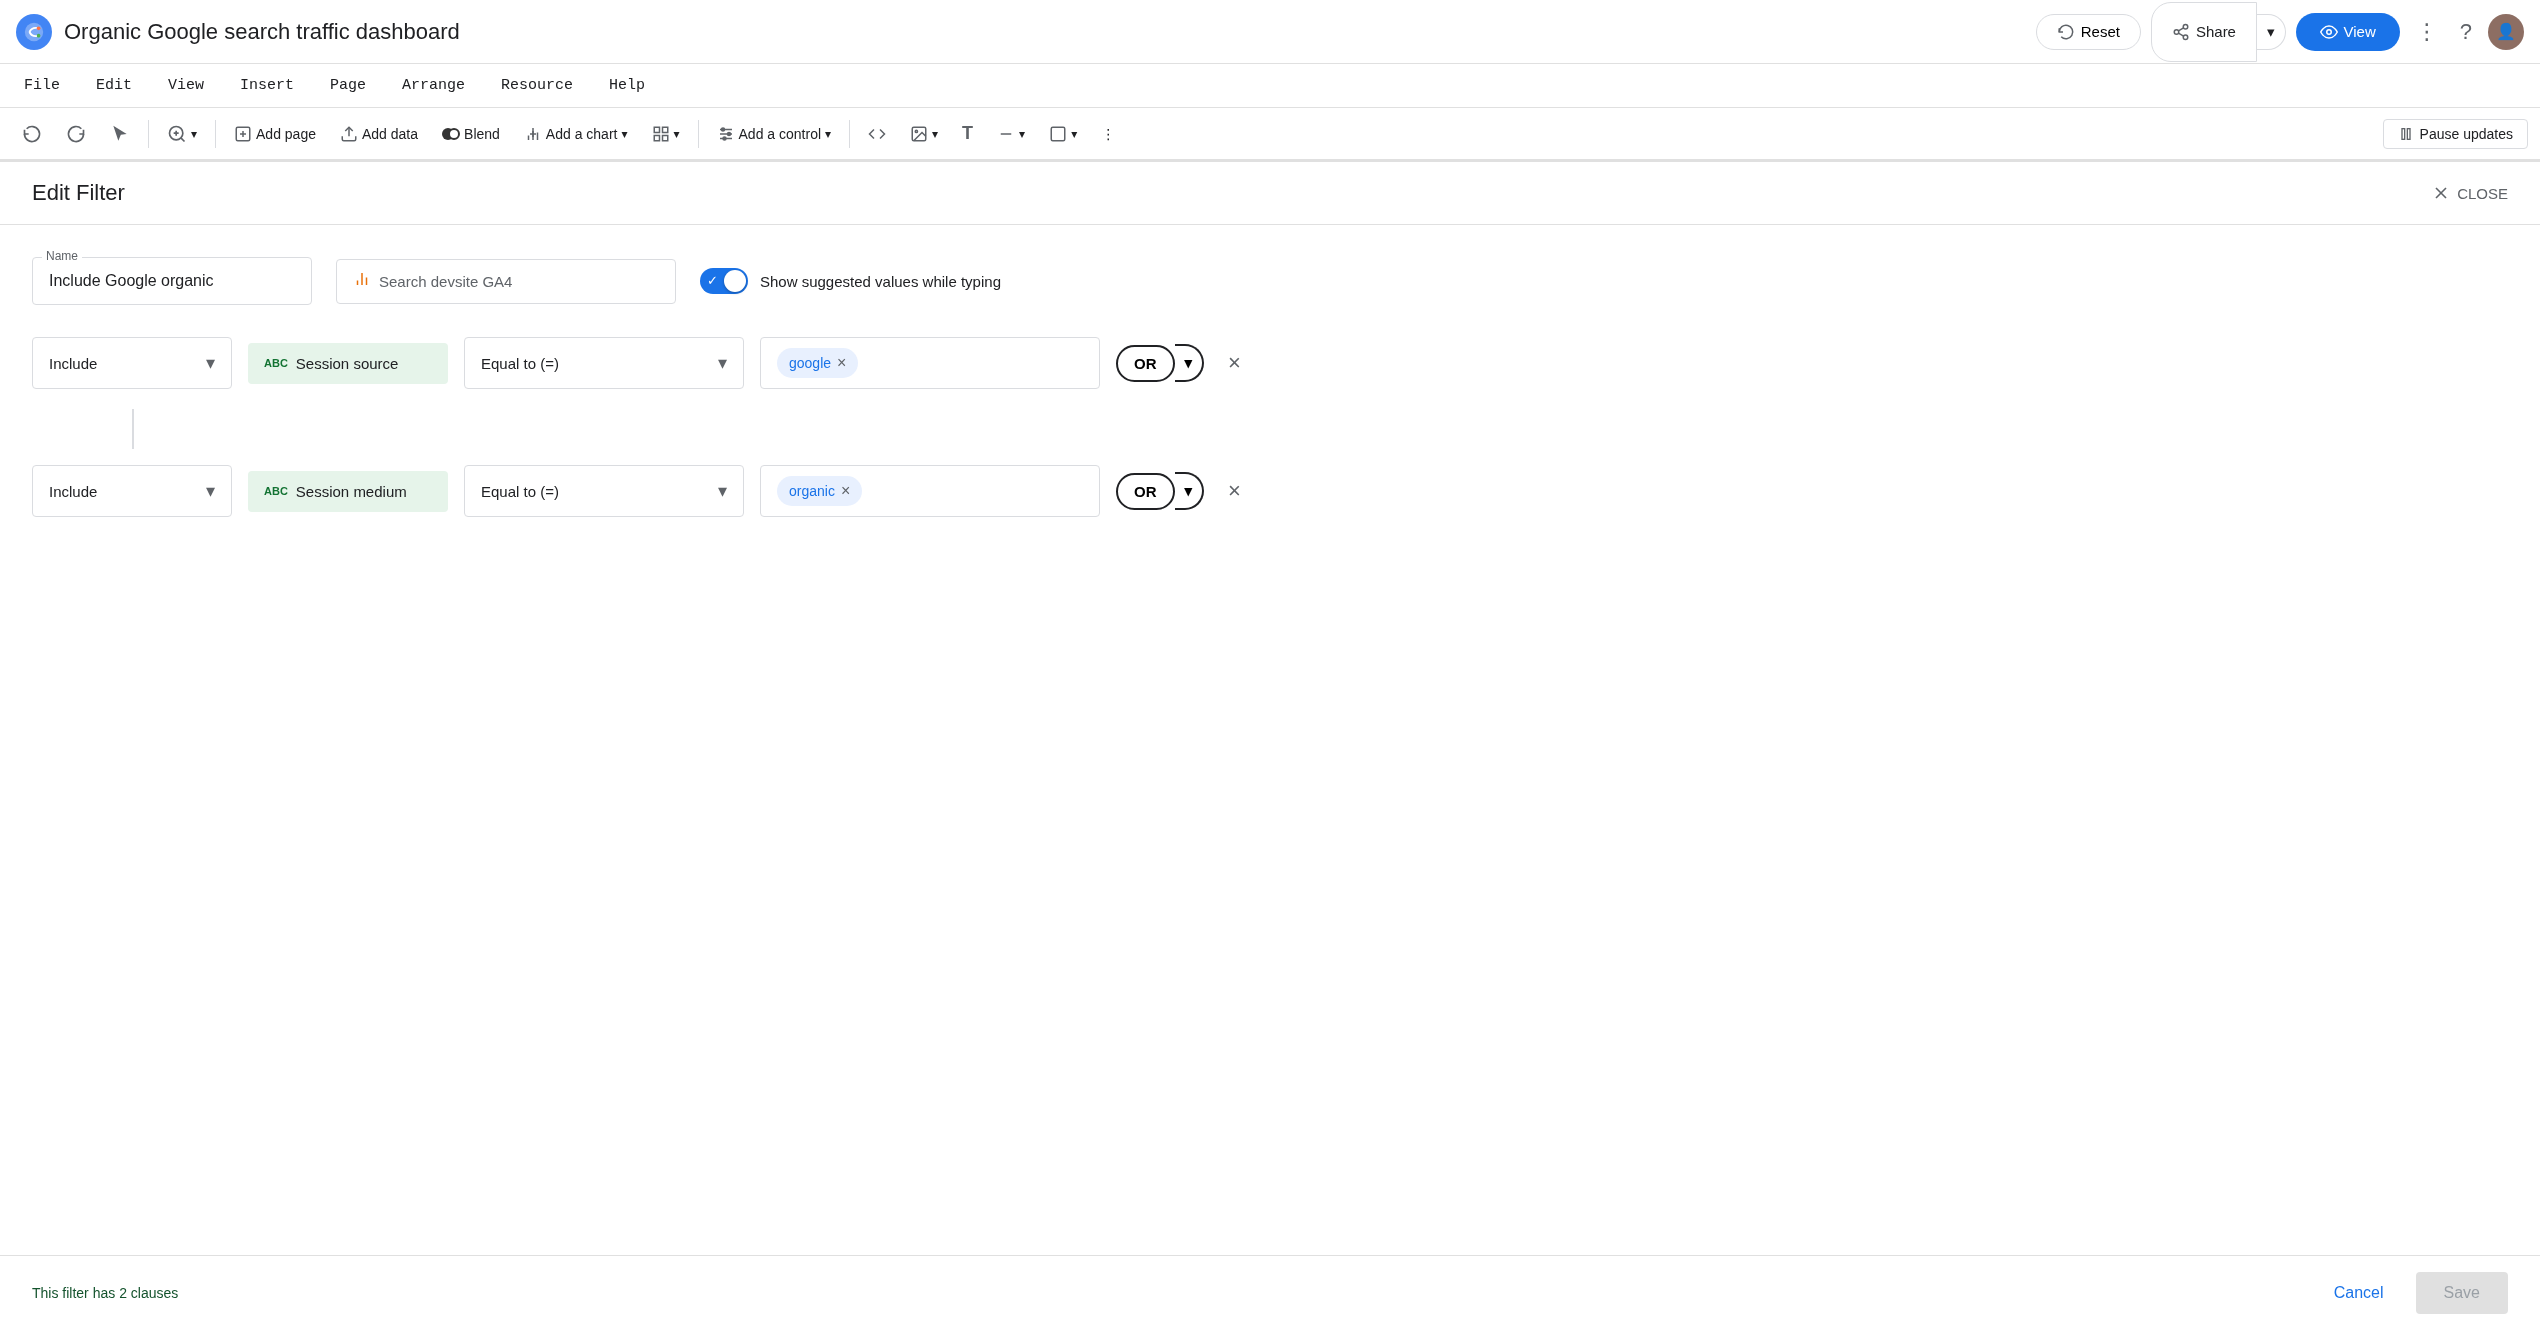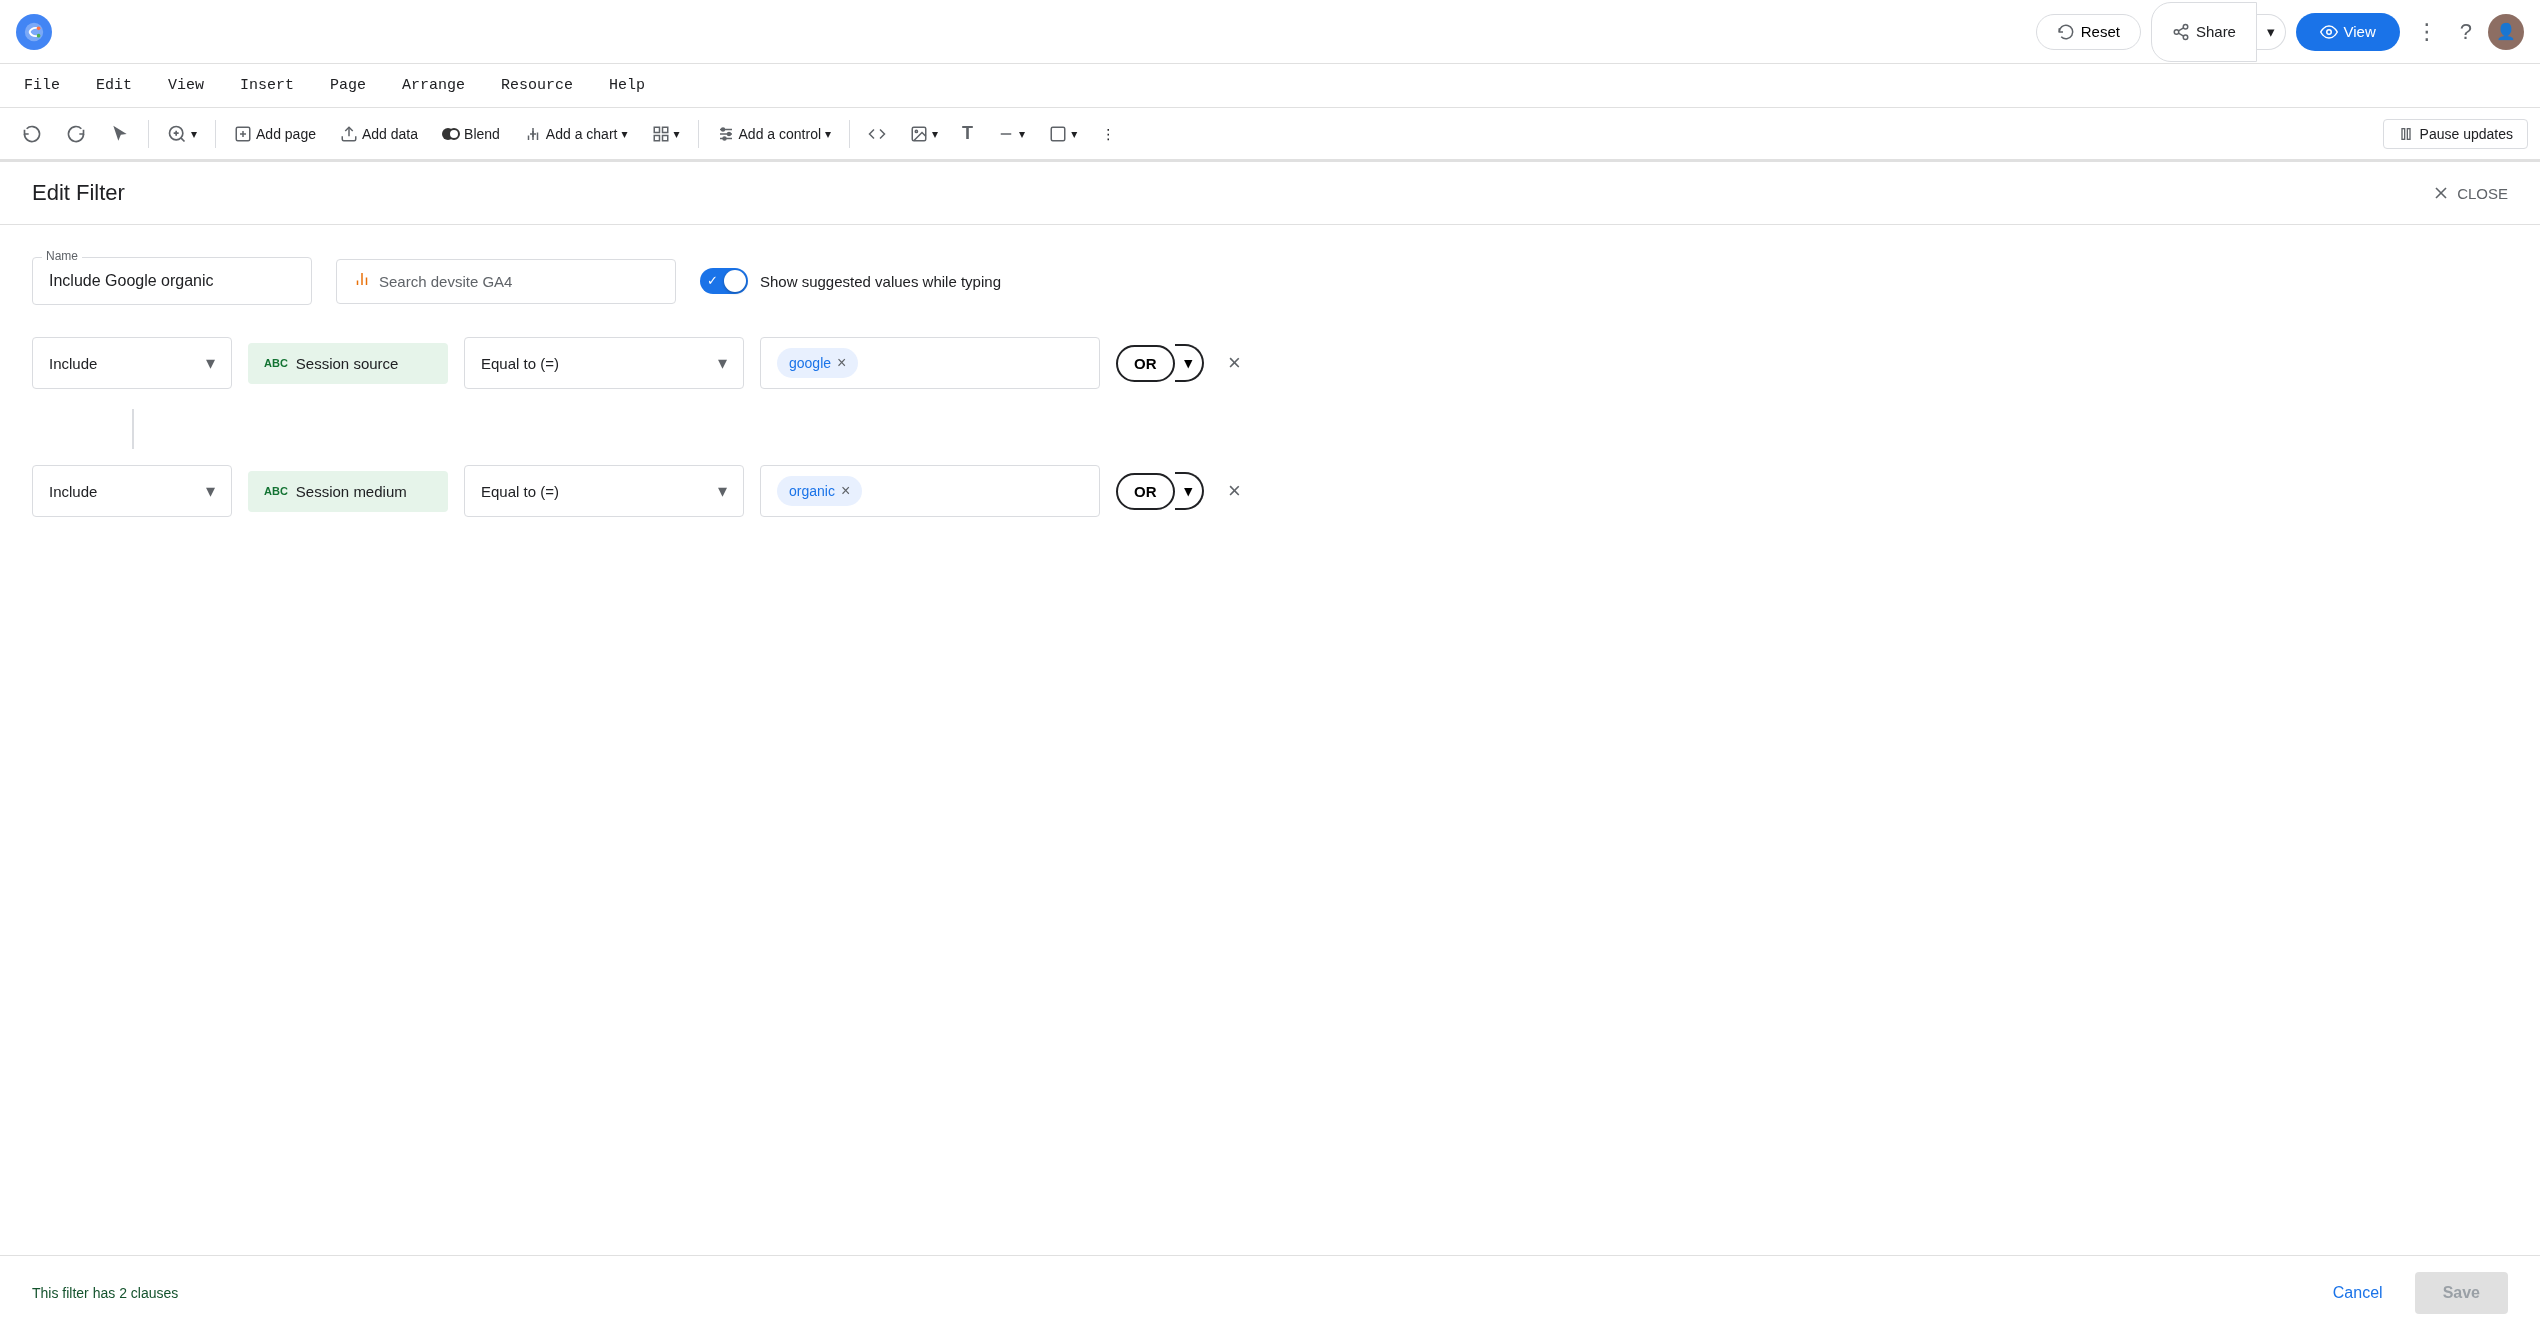--- a/index.html
+++ b/index.html
@@ -142,35 +142,36 @@
     .or-btn { border: 2px solid #202124; border-radius: 20px; padding: 8px 16px; font-size: 15px; cursor: pointer; display: flex; align-items: center; background: #fff; font-weight: 600; }
     .or-btn-arrow { border: 2px solid #202124; border-radius: 0 20px 20px 0; padding: 8px 10px; font-size: 15px; cursor: pointer; background: #fff; border-left: none; font-weight: 600; }
     .row-delete { font-size: 22px; color: #5f6368; cursor: pointer; background: none; border: none; padding: 4px 8px; }
 
     .filter-footer {
       padding: 16px 32px; border-top: 1px solid #e0e0e0; display: flex; align-items: center; justify-content: space-between;
     }
     .filter-info { font-size: 14px; color: #14532d; }
     .footer-actions { display: flex; gap: 16px; align-items: center; }
     .cancel-btn { background: none; border: none; font-size: 16px; color: #1a73e8; cursor: pointer; font-weight: 500; padding: 10px 16px; }
-    .save-btn { background: #e0e0e0; border: none; border-radius: 4px; padding: 12px 28px; font-size: 16px; color: #9aa0a6; cursor: not-allowed; font-weight: 700; }
+    .save-btn { background: #e0e0e0; border: none; border-radius: 4px; padding: 12px 28px; font-size: 16px; color: #9aa0a6; cursor: not-allowed; font-weight: 400; }
   </style>
 </head>
 <body>
 
 <div class="title-bar">
   <div class="logo">
     <svg width="22" height="22" viewBox="0 0 24 24" fill="none">
       <circle cx="12" cy="12" r="10" fill="white" opacity="0.3"></circle>
       <path d="M7 12 Q10 6 17 8" stroke="white" stroke-width="2" fill="none"></path>
       <path d="M7 12 Q10 18 17 16" stroke="white" stroke-width="2" fill="none"></path>
       <circle cx="17" cy="8" r="2" fill="#ff7043"></circle>
       <circle cx="17" cy="16" r="2" fill="#4caf50"></circle>
     </svg>
   </div>
+  <span class="title">Organic Google search traffic dashboard</span>
   <div class="top-actions">
     <button class="btn-reset">
       <svg width="18" height="18" viewBox="0 0 24 24" fill="none" stroke="#5f6368" stroke-width="2">
           <path d="M3 12a9 9 0 1 1 2.6 6.3"></path>
           <path d="M3 7v5h5"></path>
         </svg>
       <span>Reset</span>
     </button>
     <div style="display:flex;align-items:center;">
       <button class="btn-share" style="border-radius:20px 0 0 20px;">

